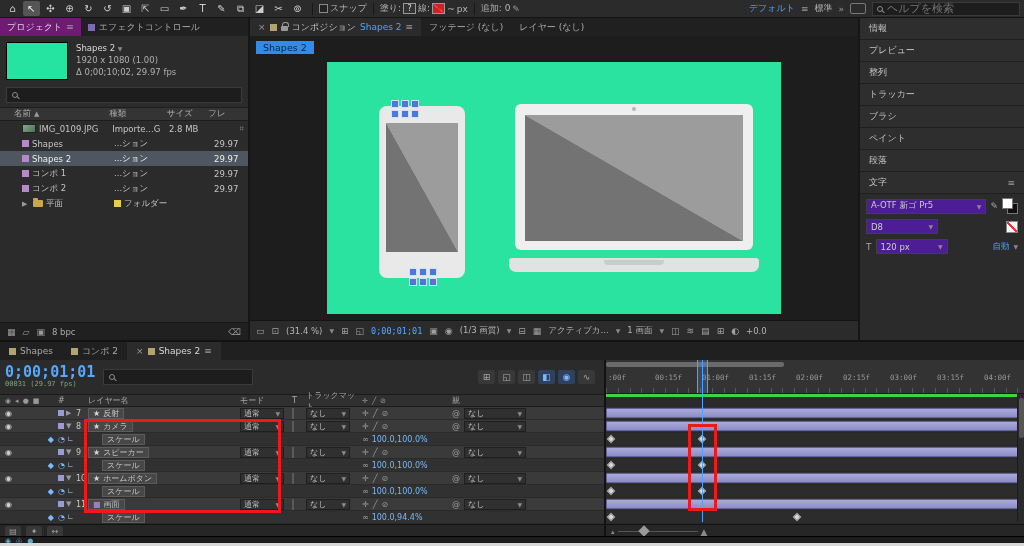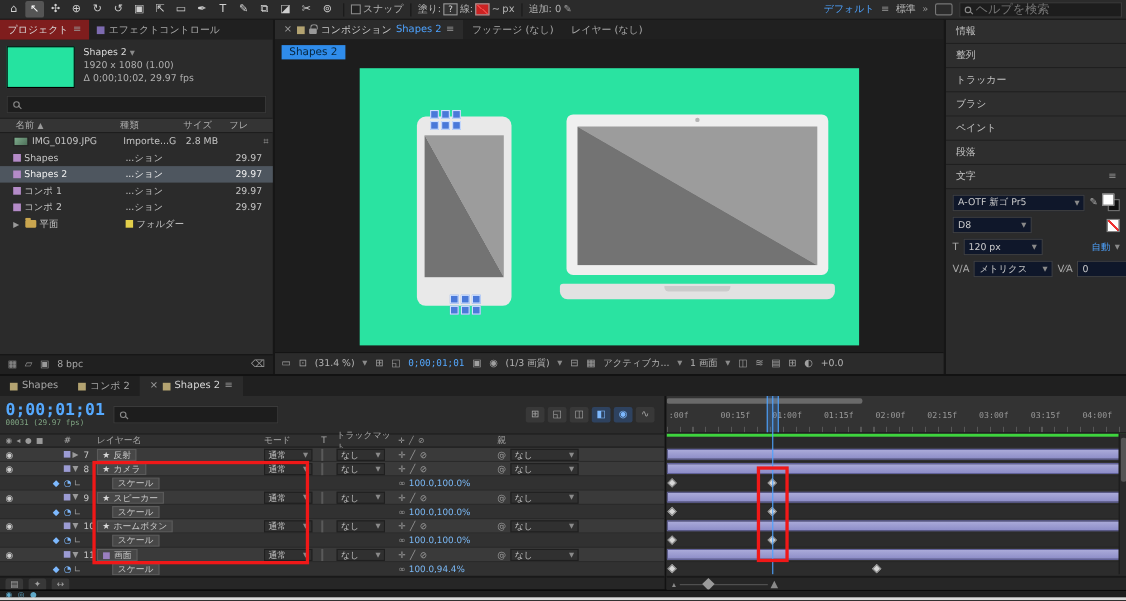--- a/index.html
+++ b/index.html
@@ -26,35 +26,35 @@
   .search-icon{width:6px;height:6px;border:1px solid #8a8a8a;border-radius:50%;position:relative;flex:none}
   .search-icon::after{content:"";position:absolute;width:4px;height:1px;background:#8a8a8a;transform:rotate(45deg);right:-3px;bottom:-1px}
 
   
   .main{height:322px;display:flex;flex:none;min-height:0}
 
   
   .left-panel{width:250px;background:#2b2b2b;border-right:2px solid #161616;display:flex;flex-direction:column;flex:none}
   .panel-tabs{height:18px;background:#202020;display:flex;align-items:center;font-size:9px;color:#a8a8a8;flex:none}
   .ptab{padding:0 7px;height:100%;display:flex;align-items:center;gap:4px;white-space:nowrap;overflow:hidden}
-  .ptab.active{background:#7f1d1d;color:#d8d8d8}
+  .ptab.active{background:#701a75;color:#d8d8d8}
   .chip{width:7px;height:7px;flex:none}
   .proj-info{display:flex;gap:8px;padding:6px;align-items:center;flex:none}
   .proj-thumb{width:62px;height:38px;background:#25e3a0;border:1px solid #000;flex:none}
   .proj-meta{font-size:8.5px;color:#b0b0b0;line-height:1.4;white-space:nowrap}
   .proj-name{color:#dadada}
   .proj-search{margin:1px 6px 4px;display:flex;align-items:center;background:#1d1d1d;border:1px solid #3a3a3a;height:16px;padding:0 5px;gap:4px;flex:none}
   .proj-search input{background:transparent;border:none;outline:none;color:#bbb;width:100%;font-size:9px}
   .pt-head{display:flex;height:14px;background:#343434;border-top:1px solid #1d1d1d;border-bottom:1px solid #1d1d1d;font-size:8.5px;color:#b0b0b0;align-items:center;flex:none}
   .col-name{width:110px;padding-left:14px;display:flex;align-items:center;gap:3px}
   .col-type{width:58px}.col-size{width:42px}.col-fps{width:40px}
   .pt-rows{flex:none}
   .pt-row{display:flex;height:15px;align-items:center;font-size:8.5px;color:#c4c4c4}
   .pt-row.selected{background:#4e565f;color:#eee}
-  .pt-name{width:114px;display:flex;align-items:center;gap:3px;padding-left:12px;overflow:hidden;white-space:nowrap}
+  .pt-name{width:114px;display:flex;align-items:center;gap:3px;padding-left:22px;overflow:hidden;white-space:nowrap}
   .pt-type{width:58px;display:flex;align-items:center;gap:3px;overflow:hidden;white-space:nowrap}
   .pt-size{width:42px}.pt-fps{width:30px}
   .thumb-mini{width:14px;height:9px;background:linear-gradient(135deg,#7fae8e,#4d6e58);border:1px solid #222;flex:none}
   .chip-comp{background:#b48bc8}
   .chip-yellow{background:#e3cf4b}
   .folder-icon{width:10px;height:7px;background:#caa64f;border-radius:1px;position:relative;flex:none}
   .folder-icon::before{content:"";position:absolute;top:-2px;left:0;width:5px;height:2px;background:#caa64f;border-radius:1px 1px 0 0}
   .twirl{color:#9a9a9a;font-size:7px;width:8px;flex:none}
   .usage-icon{margin-left:auto;margin-right:4px;color:#9a9a9a;font-size:8px}
   .proj-footer{margin-top:auto;height:18px;background:#202020;border-top:1px solid #161616;display:flex;align-items:center;gap:7px;padding:0 7px;font-size:8.5px;color:#a8a8a8;flex:none}
@@ -86,21 +86,21 @@
   .cs-icon{color:#a0a0a0;font-size:9px}
   .cs-time{color:#55a9ff}
   .dd-arrow{color:#8a8a8a;font-size:6px}
 
   
   .right-panel{width:166px;background:#2b2b2b;border-left:2px solid #161616;display:flex;flex-direction:column;flex:none;overflow:hidden}
   .rp-item{height:22px;flex:none;display:flex;align-items:center;padding:0 9px;border-bottom:1px solid #1f1f1f;font-size:9px;color:#c3c3c3;background:#2e2e2e}
   .rp-item .menu-glyph{margin-left:auto}
   .char-body{padding:4px 6px;display:flex;flex-direction:column;gap:5px;font-size:8.5px;overflow:hidden}
   .char-row{display:flex;align-items:center;gap:4px}
-  .char-select{flex:1;display:flex;justify-content:space-between;align-items:center;background:#0f172a;border:1px solid #404040;height:15px;padding:0 4px;color:#ccc;min-width:0;white-space:nowrap;overflow:hidden}
+  .char-select{flex:1;display:flex;justify-content:space-between;align-items:center;background:#4c1d95;border:1px solid #404040;height:15px;padding:0 4px;color:#ccc;min-width:0;white-space:nowrap;overflow:hidden}
   .char-select.small{flex:none;width:72px}
   .swatch-wrap{position:relative;width:16px;height:16px;flex:none}
   .swatch-fill{position:absolute;left:0;top:0;width:11px;height:11px;background:#fff;border:1px solid #777;z-index:2}
   .swatch-stroke{position:absolute;right:0;bottom:0;width:11px;height:11px;background:#111;border:1px solid #777}
   .no-color{width:12px;height:12px;border:1px solid #888;background:linear-gradient(to top right,#fff 43%,#e33 43%,#e33 57%,#fff 57%);flex:none}
   .blue-text{color:#4ea3ff}
   .char-icon{color:#a8a8a8;font-size:9px;flex:none}
 
   
   .timeline{height:196px;display:flex;flex-direction:column;background:#2b2b2b;border-top:2px solid #121212;flex:none}
@@ -492,20 +492,23 @@
     </div>
 
     <div class="right-panel">
       <div>
 
           <div class="rp-item">
             <span>情報</span>
           </div>
 
 
+          <div class="rp-item">
+            <span>プレビュー</span>
+          </div>
 
 
           <div class="rp-item">
             <span>整列</span>
           </div>
 
 
           <div class="rp-item">
             <span>トラッカー</span>
           </div>
@@ -546,32 +549,20 @@
           <span class="no-color" style="margin-left:auto"></span>
         </div>
         <div class="char-row">
           <span class="char-icon">T</span>
           <div class="char-select small">
             <span>120 px</span>
             <span class="dd-arrow">▼</span>
           </div>
           <span class="blue-text" style="margin-left:auto">自動</span>
           <span class="dd-arrow">▼</span>
-        </div>
-        <div class="char-row">
-          <span class="char-icon">V∕A</span>
-          <div class="char-select small">
-            <span>メトリクス</span>
-            <span class="dd-arrow">▼</span>
-          </div>
-          <span class="char-icon">V⁄A</span>
-          <div class="char-select small">
-            <span>0</span>
-
-          </div>
         </div>
       </div>
     </div>
   </div>
 
   <div class="timeline">
     <div class="tl-tabs">
 
         <div class="tl-tab">
 

